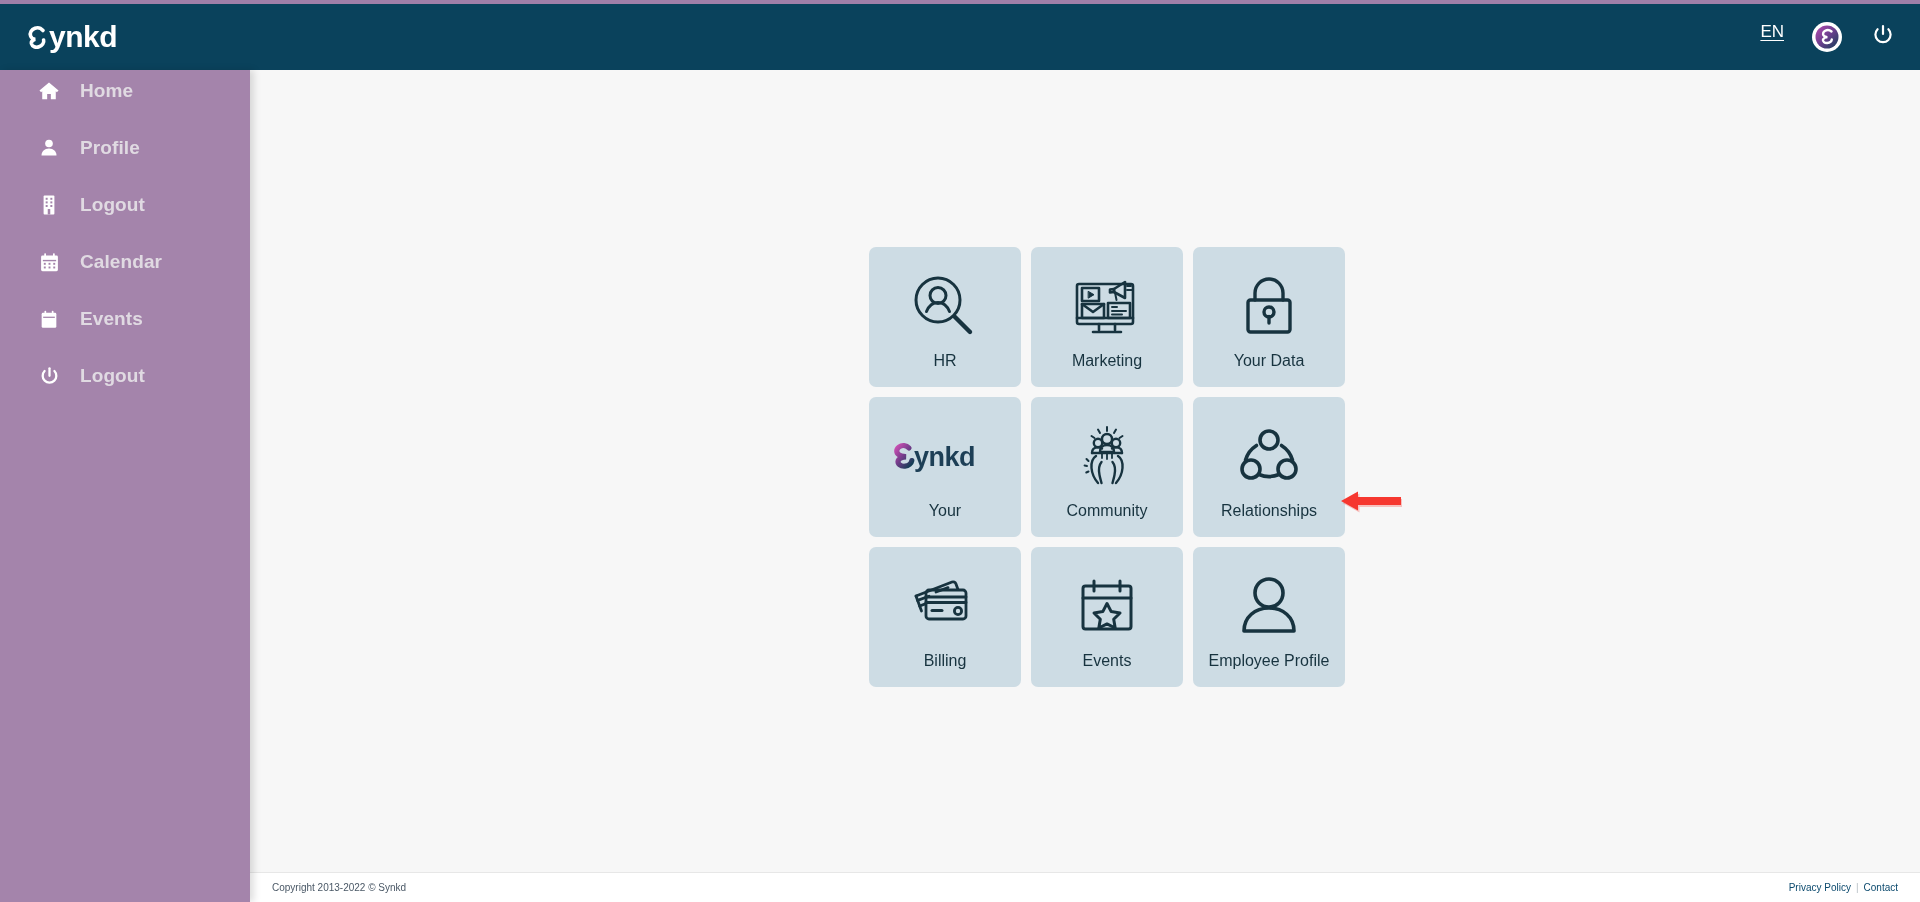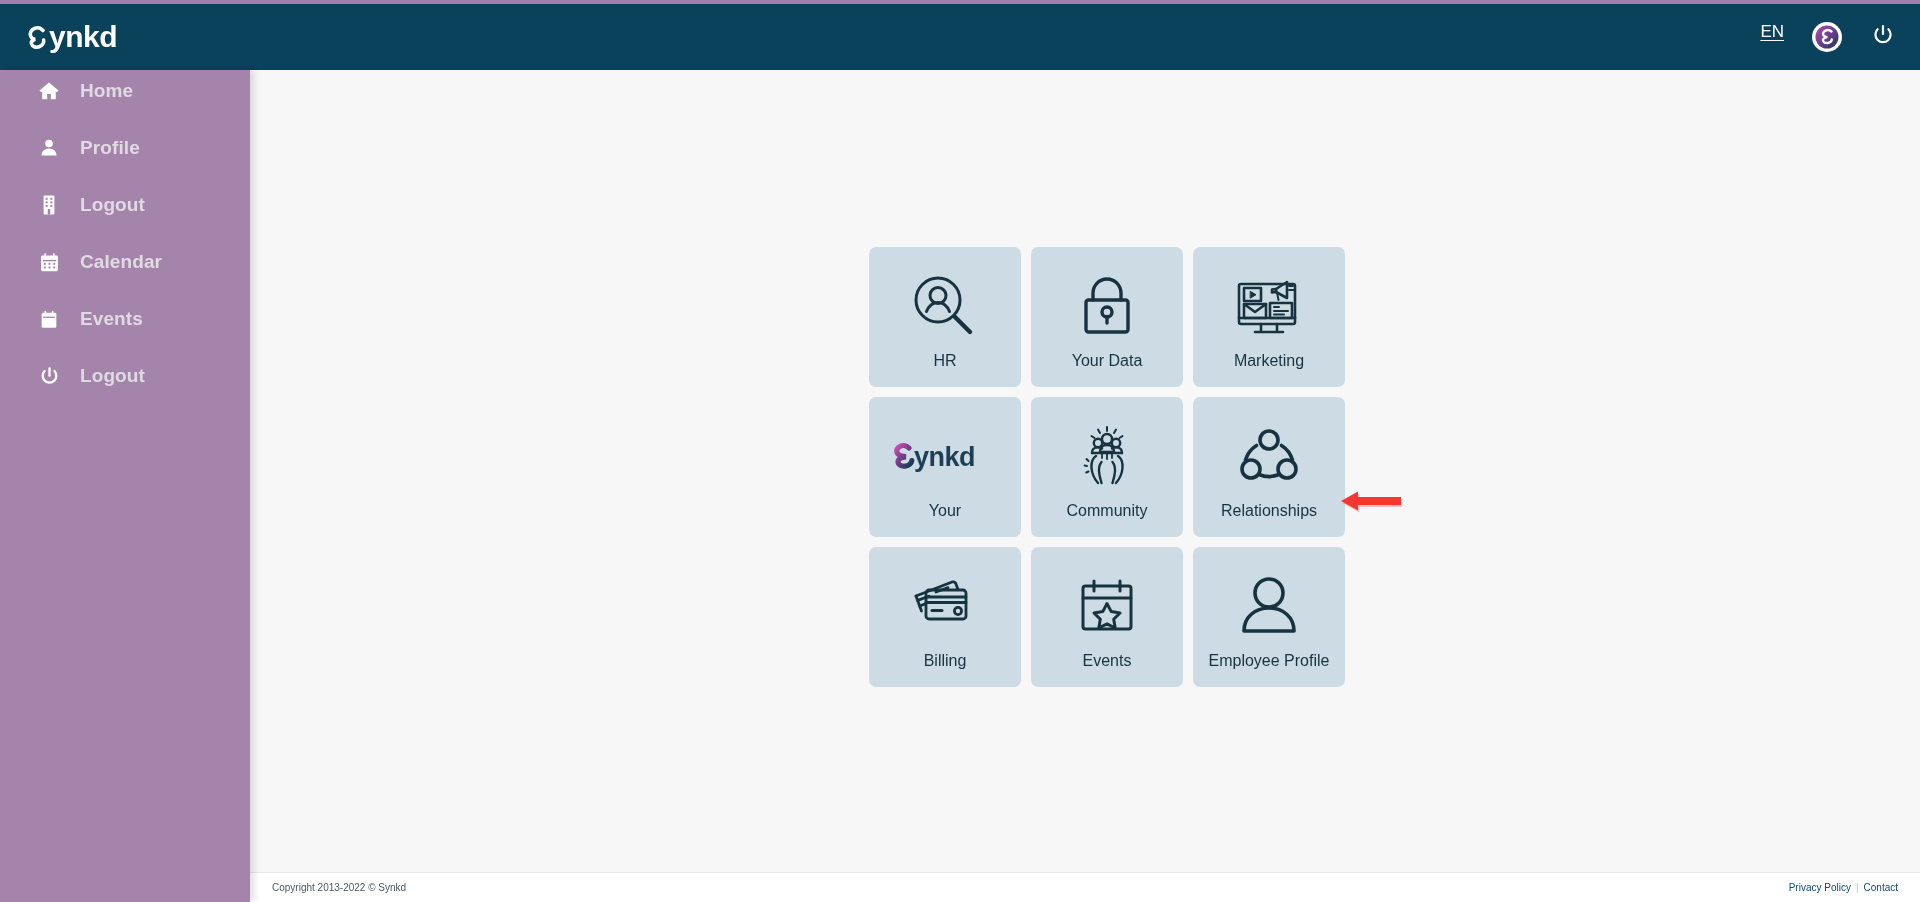--- a/index.html
+++ b/index.html
@@ -256,32 +256,20 @@
       <div class="tile">
         <div class="tile-icon">
           <svg width="74" height="74" viewBox="0 0 74 74" fill="none" stroke="#17333f" stroke-width="3" stroke-linecap="round" stroke-linejoin="round">
             <circle cx="30" cy="30" r="22"></circle>
             <circle cx="30" cy="25.5" r="8"></circle>
             <path d="M18.5 41.5 C21 35.5 25.2 32.5 30 32.5 C34.8 32.5 39 35.5 41.5 41.5"></path>
             <path d="M46.5 46.5 L62 62" stroke-width="4.4"></path>
           </svg>
         </div>
         <div class="tile-label">HR</div>
-      </div>
-
-      <div class="tile">
-        <div class="tile-icon">
-          <svg width="72" height="72" viewBox="0 0 72 72" fill="none" stroke="#17333f" stroke-width="3.4" stroke-linecap="round" stroke-linejoin="round">
-            <path d="M22 29 L22 22 A14 14 0 0 1 50 22 L50 29"></path>
-            <rect x="15" y="29" width="42" height="32" rx="2.5"></rect>
-            <circle cx="36" cy="41" r="5"></circle>
-            <path d="M36 45.5 L36 52"></path>
-          </svg>
-        </div>
-        <div class="tile-label">Your Data</div>
       </div>
 
       <div class="tile">
         <div class="tile-icon">
           <svg width="76" height="70" viewBox="0 0 76 70" fill="none" stroke="#17333f" stroke-width="2.6" stroke-linecap="round" stroke-linejoin="round">
             <rect x="8" y="12" width="56" height="40" rx="2"></rect>
             <path d="M8 46 L64 46"></path>
             <path d="M30 52 L30 58 M46 52 L46 58 M24 60 L52 60"></path>
             <rect x="13" y="16" width="17" height="13"></rect>
             <path d="M19.5 19.5 L25 22.7 L19.5 26 Z" fill="#17333f" stroke-width="1"></path>
@@ -289,20 +277,32 @@
             <path d="M13 32 L24 40 L35 32"></path>
             <rect x="39" y="31" width="22" height="15"></rect>
             <path d="M43 35 L48 35 M43 39 L57 39 M43 42.5 L53 42.5" stroke-width="2"></path>
             <path d="M45 17 L56 10 L56 26 L45 20 Z"></path>
             <path d="M41 17.5 L45 17 L45 20 L41 20.5 Z"></path>
             <path d="M58 14 L62 14 M58 18 L62.5 18" stroke-width="2"></path>
             <path d="M46 20.5 L47.5 28" stroke-width="2"></path>
           </svg>
         </div>
         <div class="tile-label">Marketing</div>
+      </div>
+
+      <div class="tile">
+        <div class="tile-icon">
+          <svg width="72" height="72" viewBox="0 0 72 72" fill="none" stroke="#17333f" stroke-width="3.4" stroke-linecap="round" stroke-linejoin="round">
+            <path d="M22 29 L22 22 A14 14 0 0 1 50 22 L50 29"></path>
+            <rect x="15" y="29" width="42" height="32" rx="2.5"></rect>
+            <circle cx="36" cy="41" r="5"></circle>
+            <path d="M36 45.5 L36 52"></path>
+          </svg>
+        </div>
+        <div class="tile-label">Your Data</div>
       </div>
 
       <div class="tile">
         <div class="tile-icon">
           <svg width="110" height="40" viewBox="0 0 110 40">
             <defs>
               <linearGradient id="sgrad" x1="0" y1="0" x2="0.9" y2="1">
                 <stop offset="0%" stop-color="#c94fb2"></stop>
                 <stop offset="45%" stop-color="#7a3d8e"></stop>
                 <stop offset="100%" stop-color="#123d54"></stop>

